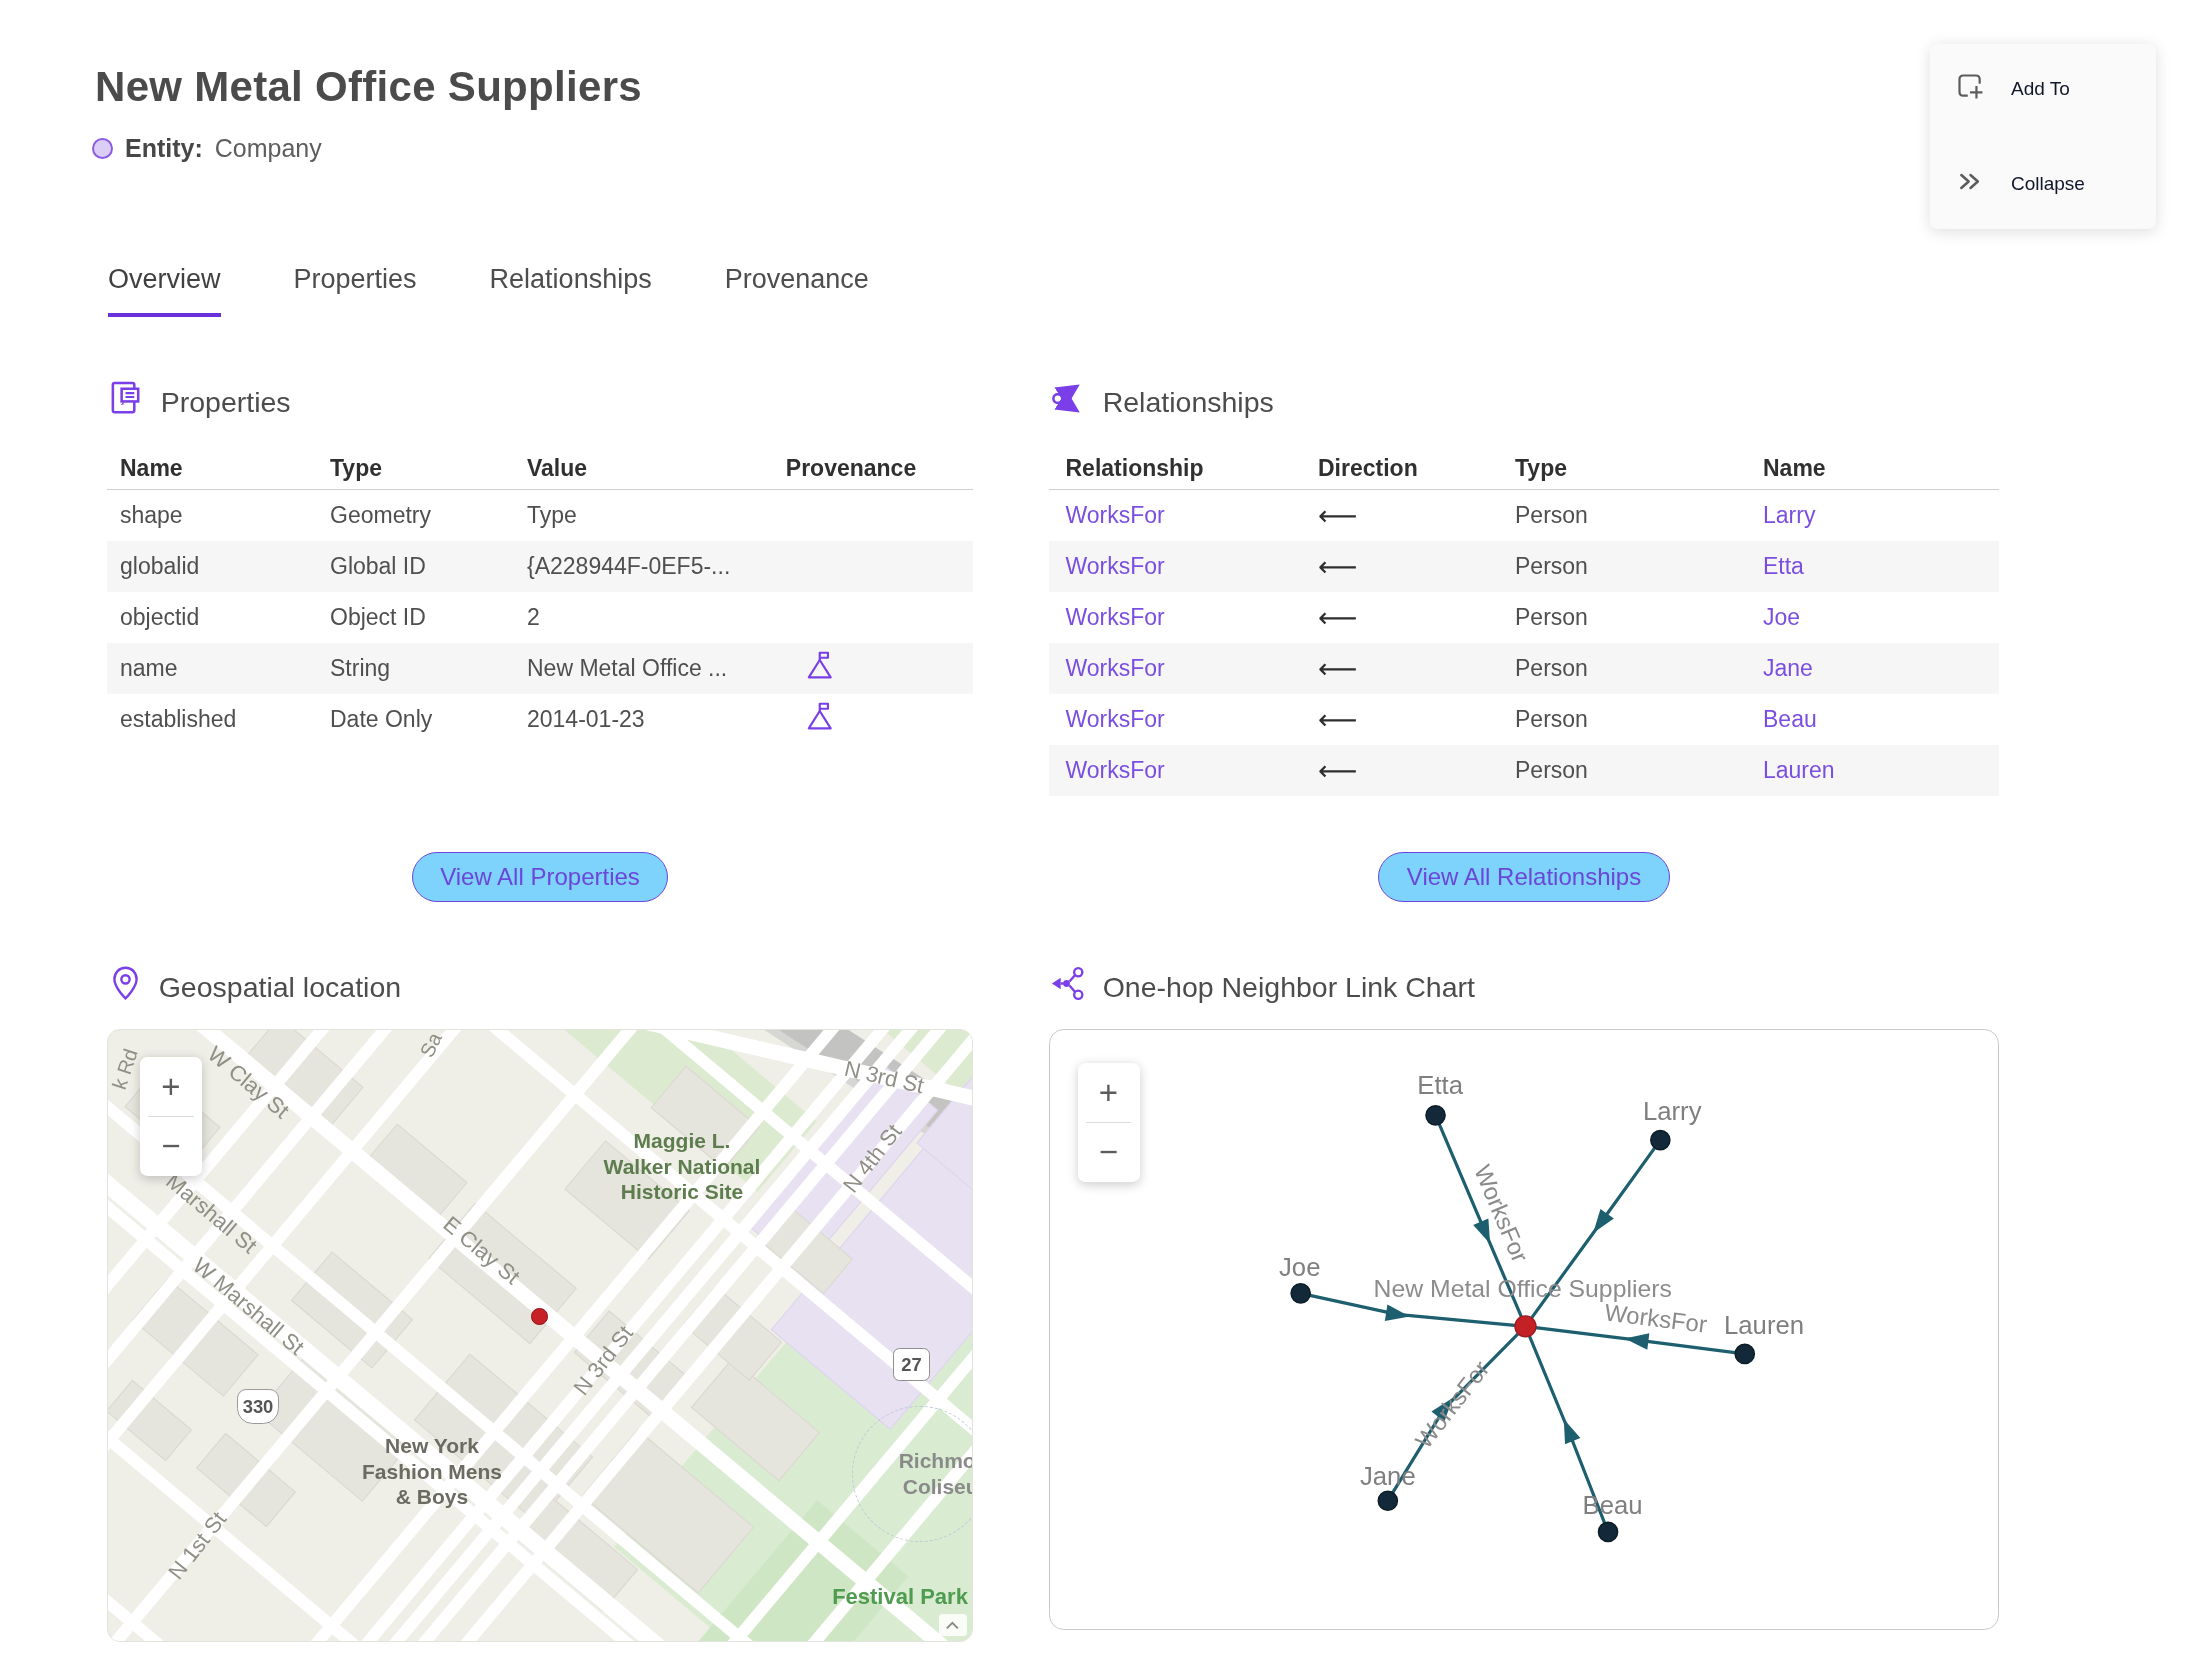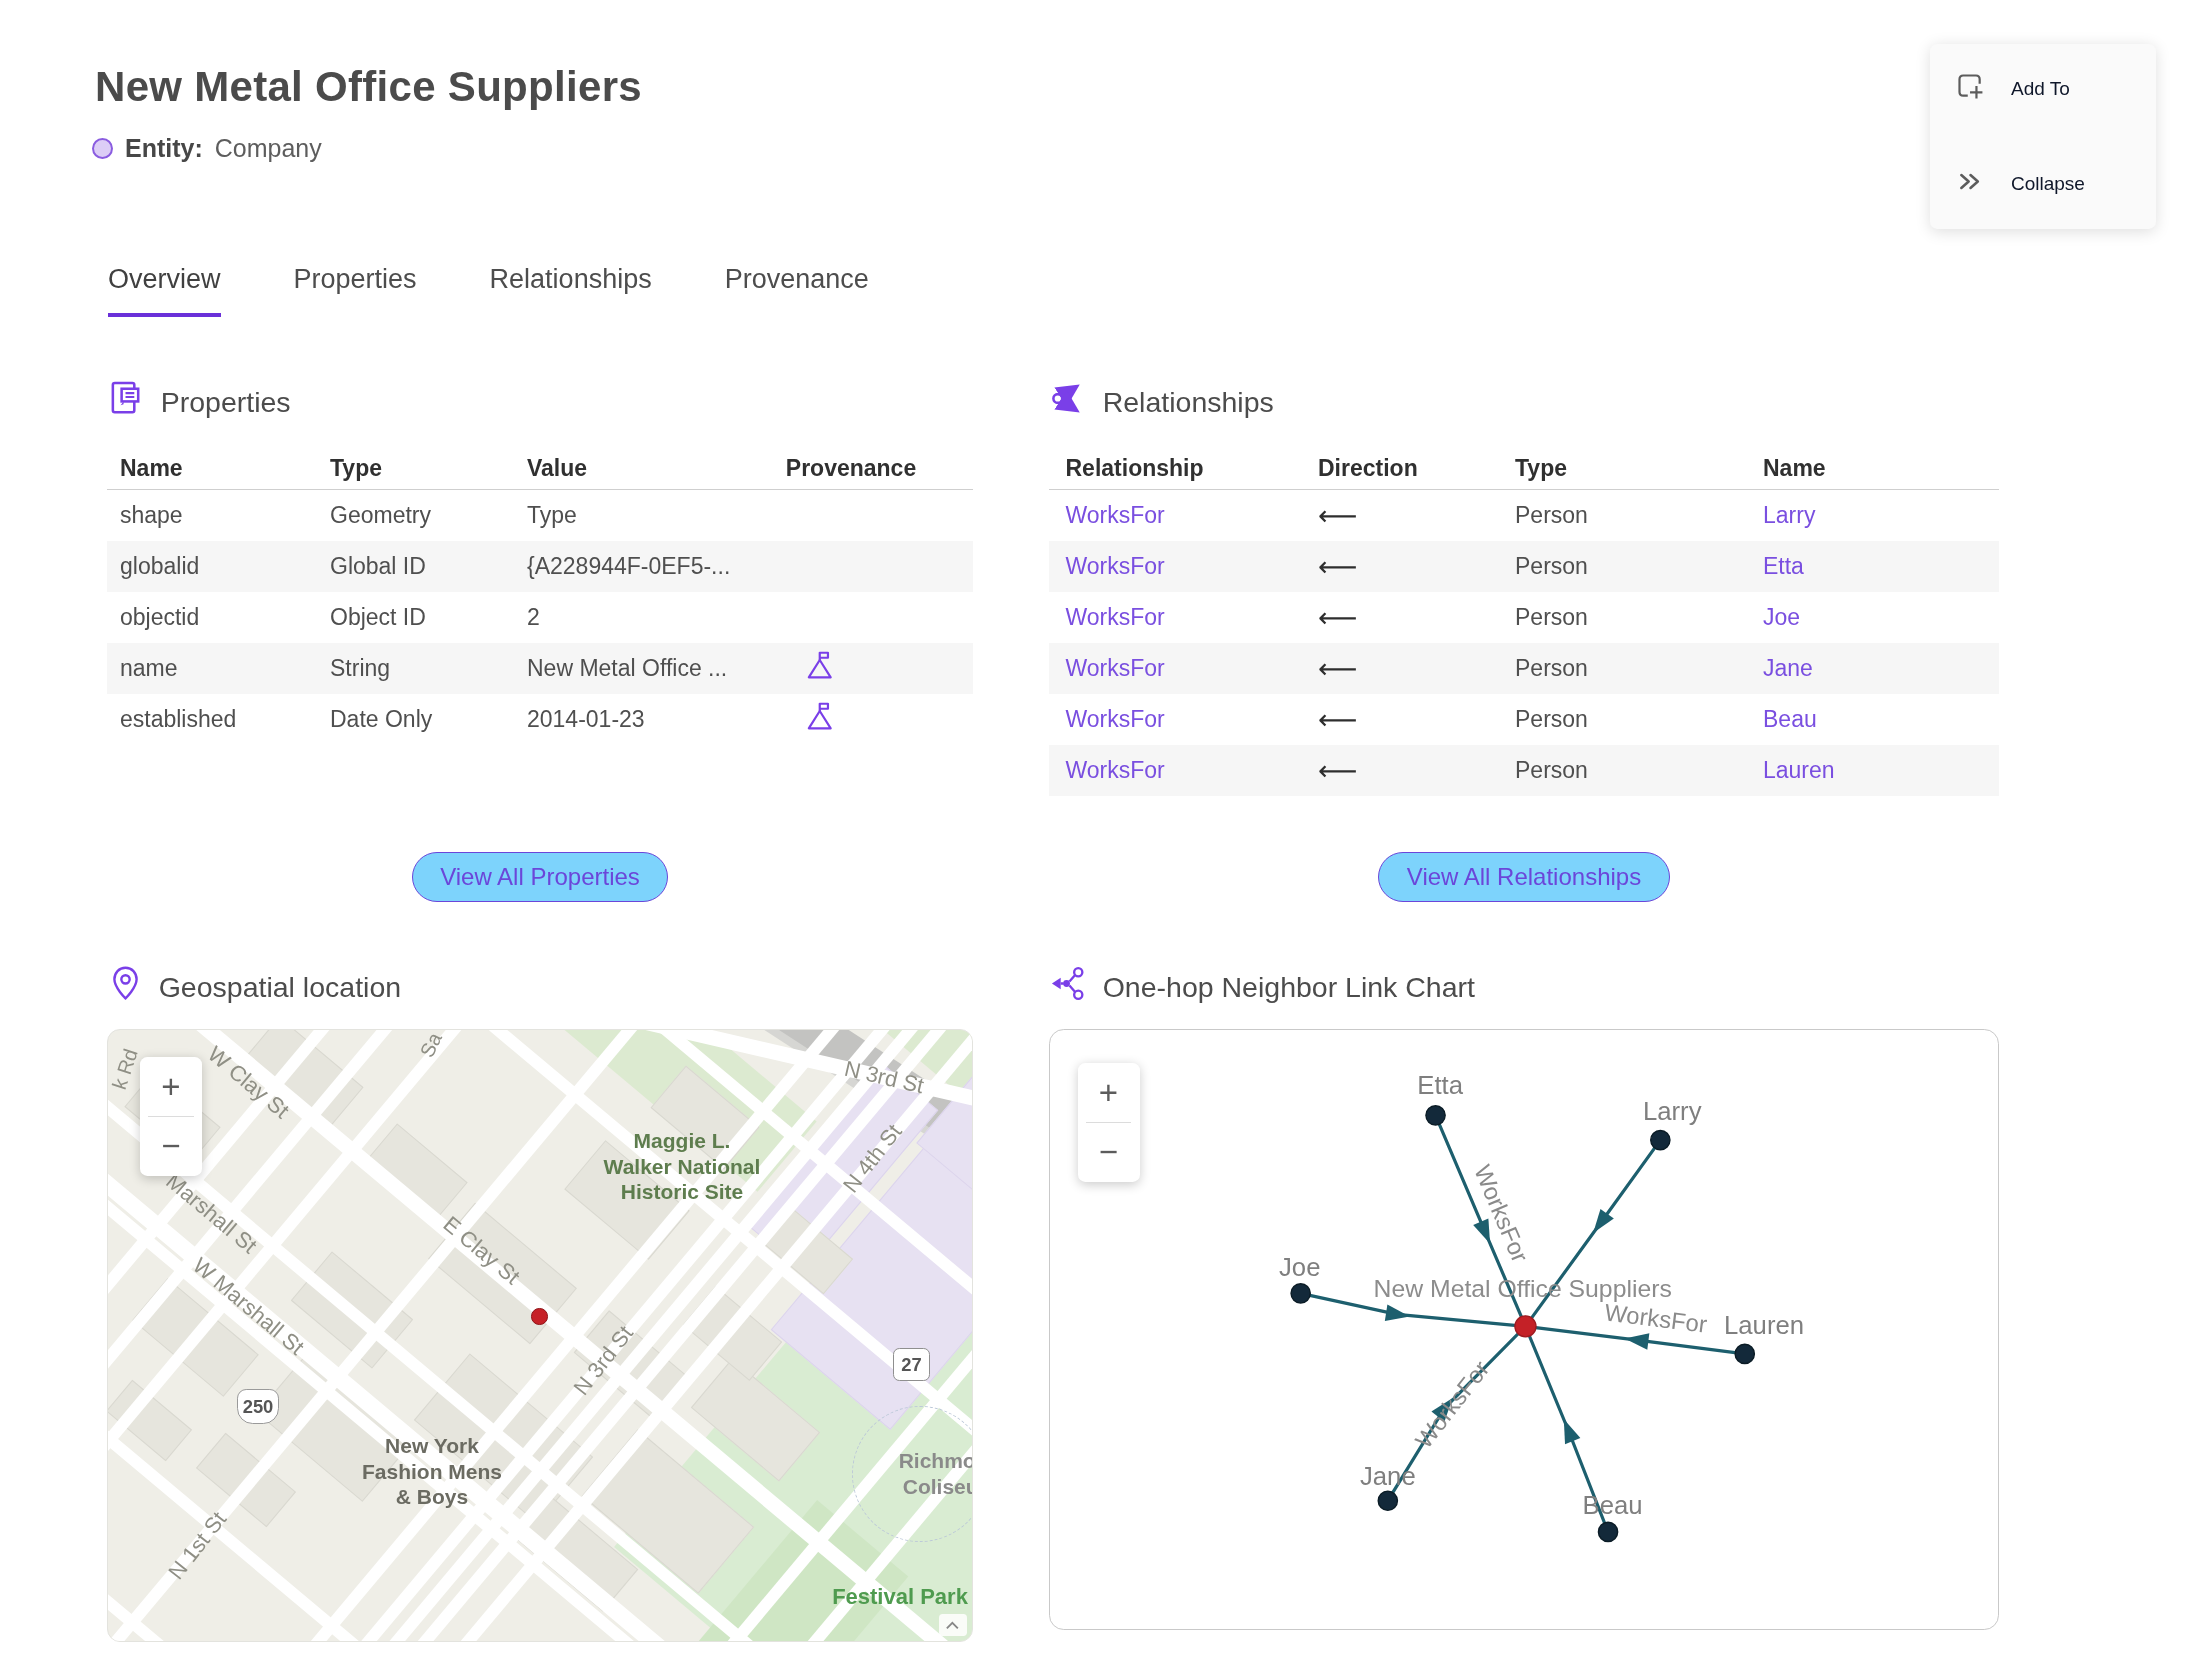--- a/index.html
+++ b/index.html
@@ -339,21 +339,21 @@
 Walker National
 Historic Site</div>
       <div class="map-label" style="left: 496px; top: 331px; font-size: 22px; color: rgb(143, 143, 133); font-weight: 400; transform: translate(-50%, -50%) rotate(-52deg);">N 3rd St</div>
       <div class="map-label" style="left: 90px; top: 516px; font-size: 22px; color: rgb(143, 143, 133); font-weight: 400; transform: translate(-50%, -50%) rotate(-52deg);">N 1st St</div>
       <div class="map-label" style="left: 324px; top: 441px; font-size: 21px; color: rgb(107, 107, 98); font-weight: 600; transform: translate(-50%, -50%) rotate(0deg);">New York
 Fashion Mens
 &amp; Boys</div>
       <div class="map-label" style="left: 810px; top: 444px; font-size: 21px; color: rgb(138, 138, 138); font-weight: 600; transform: translate(-50%, -50%) rotate(0deg); margin-left: 32px;">Richmond
 Coliseum</div>
       <div class="map-label" style="left: 792px; top: 567px; font-size: 22px; color: rgb(79, 155, 79); font-weight: 700; transform: translate(-50%, -50%) rotate(0deg);">Festival Park</div>
-      <div class="shield us" style="left: 129px; top: 359px;">250</div>
+      <div class="shield us" style="left: 129px; top: 359px;">330</div>
       <div class="shield state" style="left: 785px; top: 318px;">27</div>
     </div>
   <div id="coliseum-circle" style="left:744px;top:376px"></div>
   <div id="map-marker" style="left: 423px; top: 278px;"></div>
   <div class="zoomctl" style="left:32px;top:27px">
     <div class="zbtn">+</div>
     <div class="zdiv"></div>
     <div class="zbtn">−</div>
   </div>
   <div id="map-attrib">

